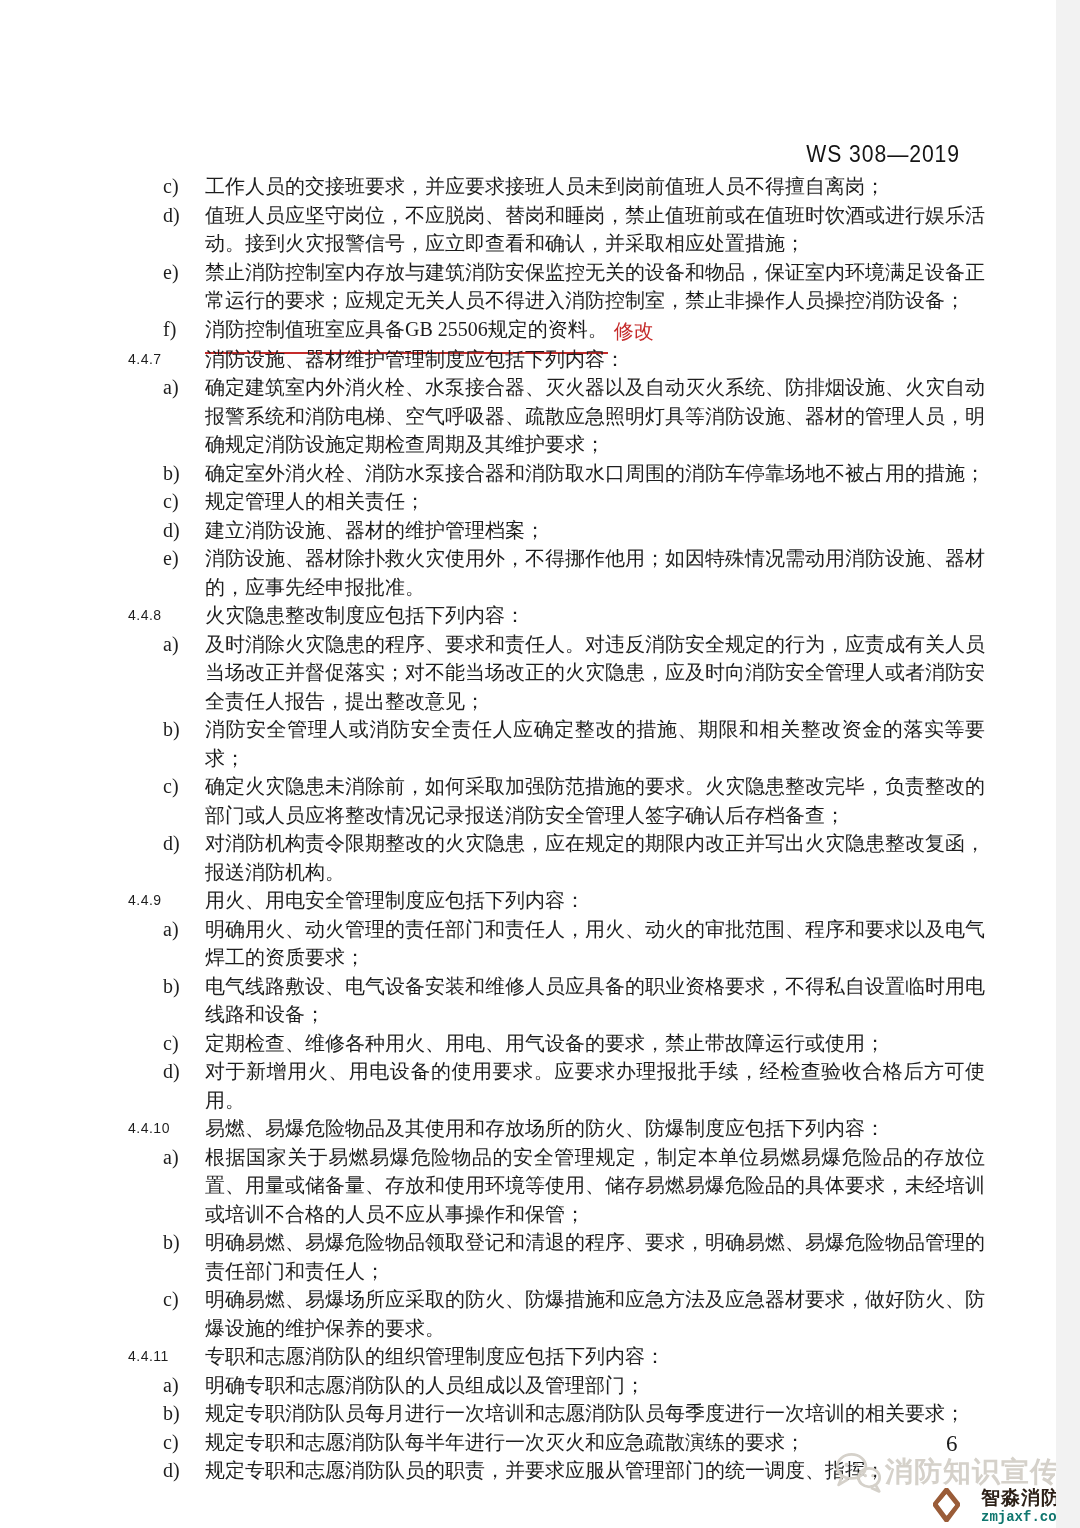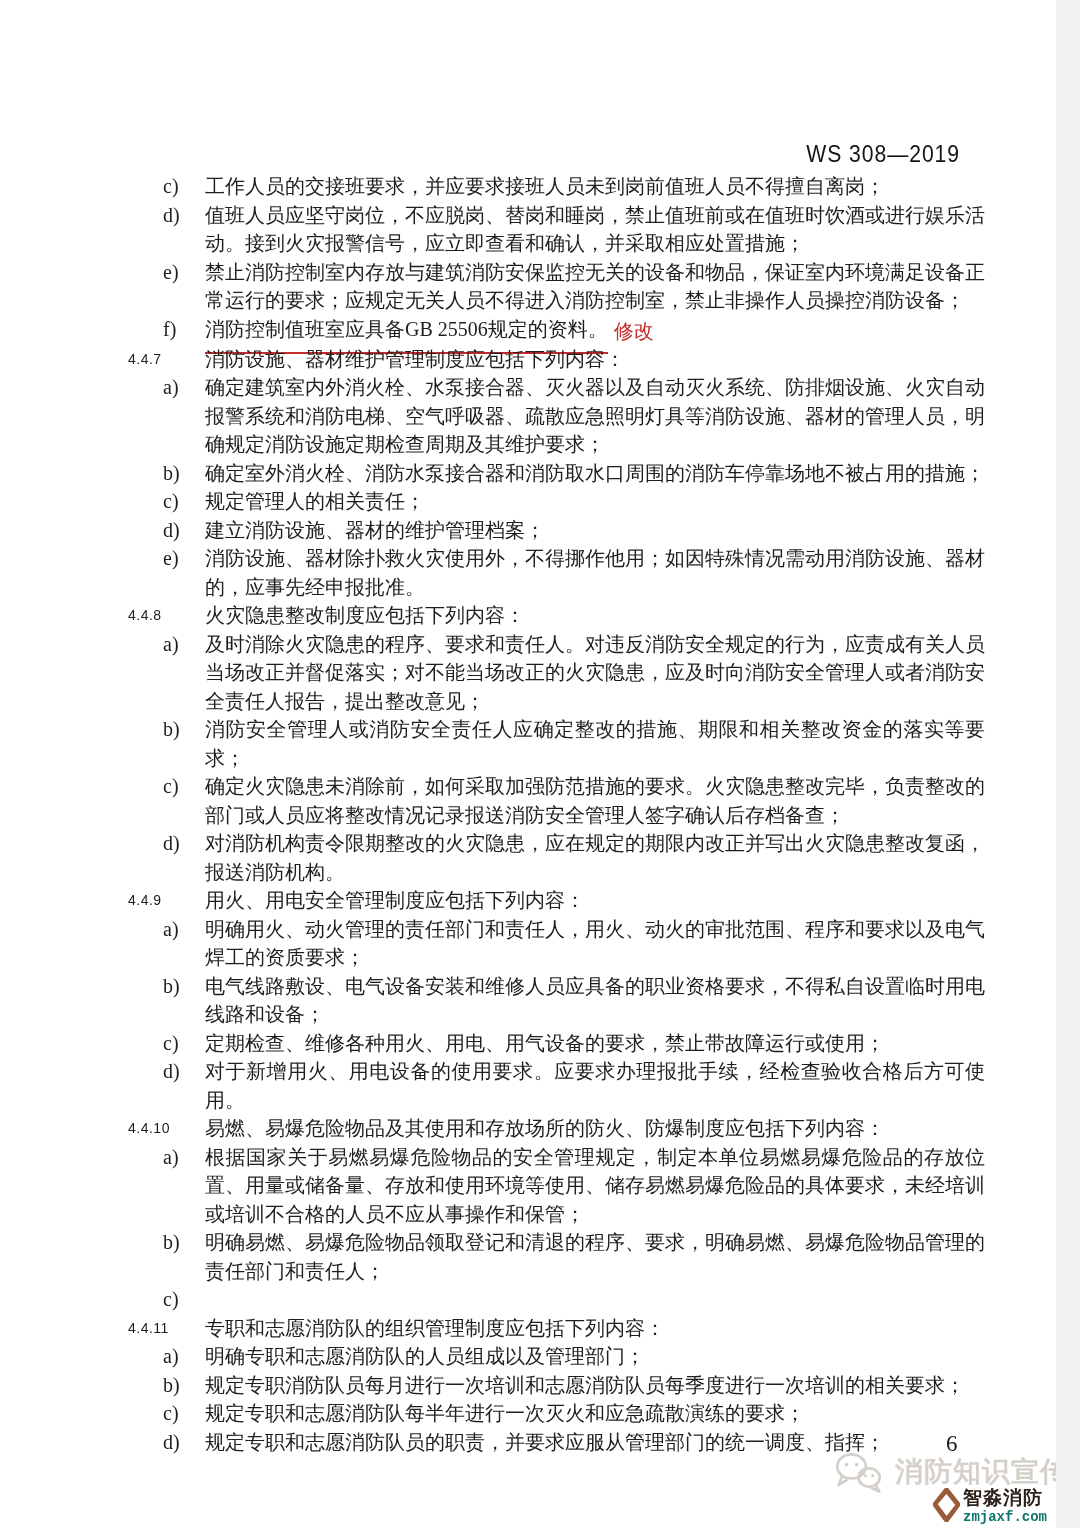--- a/index.html
+++ b/index.html
@@ -41,30 +41,30 @@
     color:var(--annotation_red,#c52b2b);
     font-size:20px;line-height:28px;
     margin-left:6px;vertical-align:-2px;white-space:nowrap;
   }
   .page-num{
     position:absolute;top:1431px;left:946px;
     font-size:23px;color:#1a1a1a;
   }
   .watermark{
     position:absolute;top:1450px;left:834px;
-    display:flex;align-items:center;gap:13px;
+    display:flex;align-items:center;gap:3px;
     color:var(--watermark_gray,#d5d1ca);
     white-space:nowrap;
   }
   .wm-text{
     font-size:28px;letter-spacing:1px;font-weight:600;
   }
   .logo{
     position:absolute;top:1488px;left:933px;
-    display:flex;align-items:flex-start;gap:3px;
+    display:flex;align-items:flex-start;gap:21px;
   }
   .logo-text{display:flex;flex-direction:column;line-height:1;}
   .logo-title{
     font-size:19px;font-weight:700;color:#2b1f16;
     letter-spacing:1px;white-space:nowrap;
   }
   .logo-site{
     font-family:"Liberation Mono","DejaVu Sans Mono",monospace;
     font-size:14px;font-weight:700;color:#0f766e;
     margin-top:3px;white-space:nowrap;
@@ -165,20 +165,21 @@
       <div class="row item">
         <span class="letter">a)</span>
         <span class="text">根据国家关于易燃易爆危险物品的安全管理规定，制定本单位易燃易爆危险品的存放位置、用量或储备量、存放和使用环境等使用、储存易燃易爆危险品的具体要求，未经培训或培训不合格的人员不应从事操作和保管；</span>
       </div>
       <div class="row item">
         <span class="letter">b)</span>
         <span class="text">明确易燃、易爆危险物品领取登记和清退的程序、要求，明确易燃、易爆危险物品管理的责任部门和责任人；</span>
       </div>
       <div class="row item">
         <span class="letter">c)</span>
+        <span class="text">明确易燃、易爆场所应采取的防火、防爆措施和应急方法及应急器材要求，做好防火、防爆设施的维护保养的要求。</span>
       </div>
       <div class="row section">
         <span class="num">4.4.11</span>
         <span class="text">专职和志愿消防队的组织管理制度应包括下列内容：</span>
       </div>
       <div class="row item">
         <span class="letter">a)</span>
         <span class="text">明确专职和志愿消防队的人员组成以及管理部门；</span>
       </div>
       <div class="row item">

